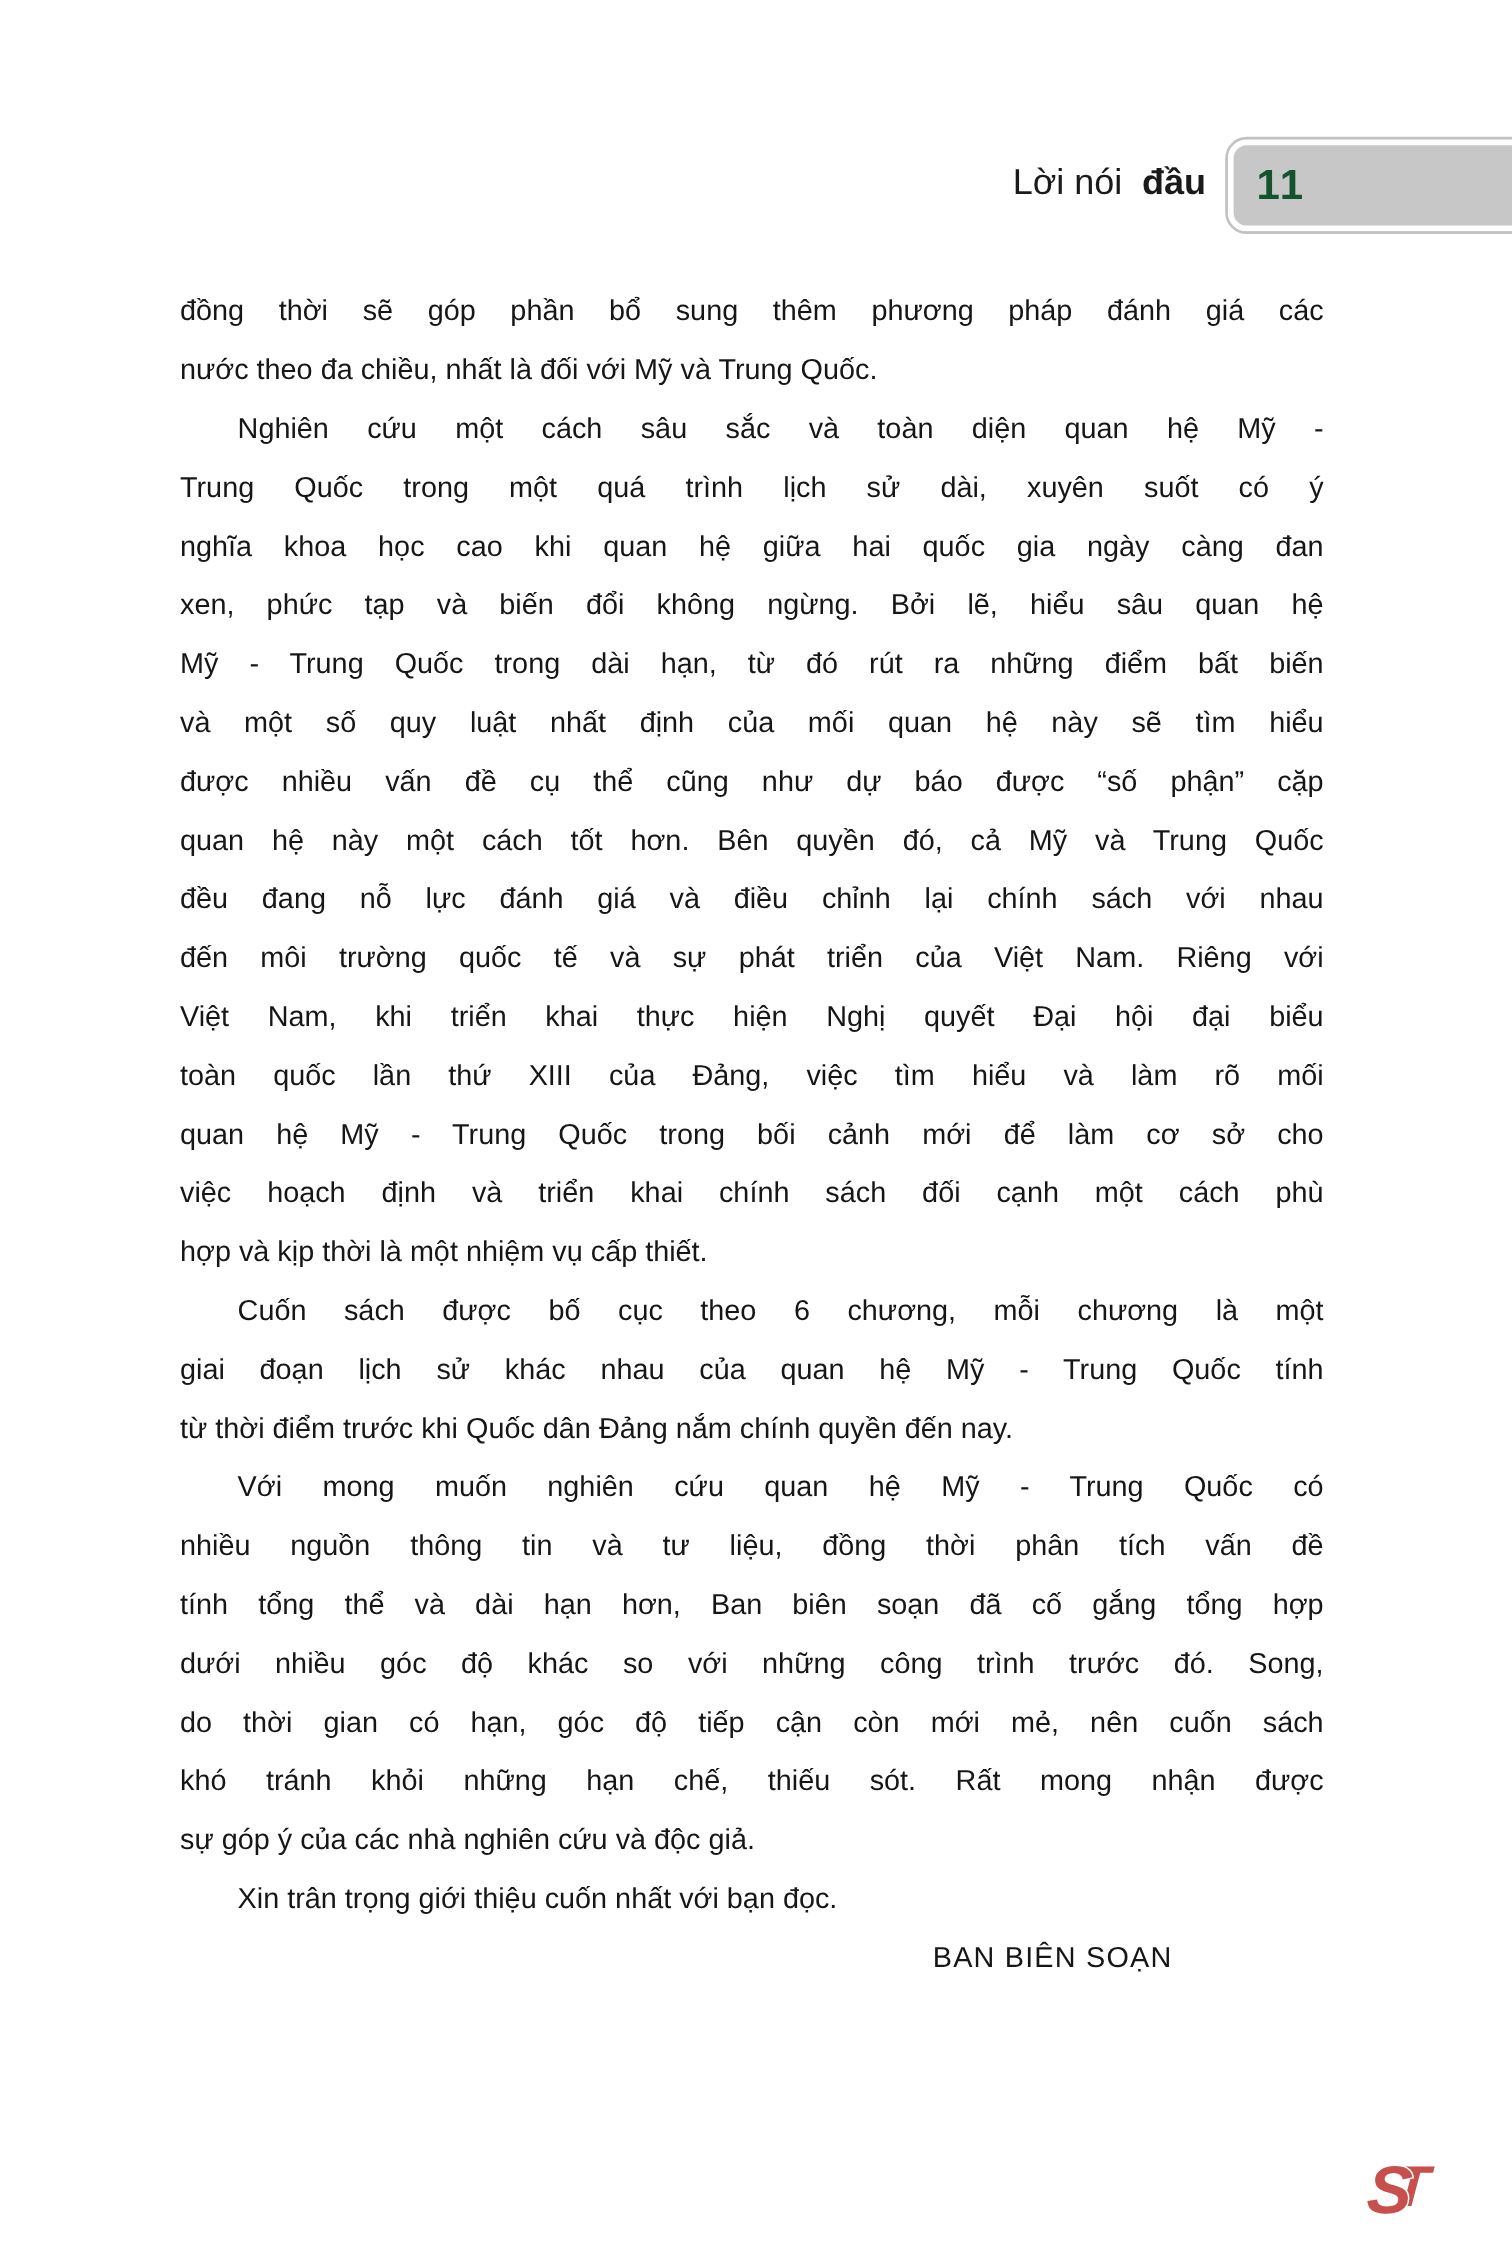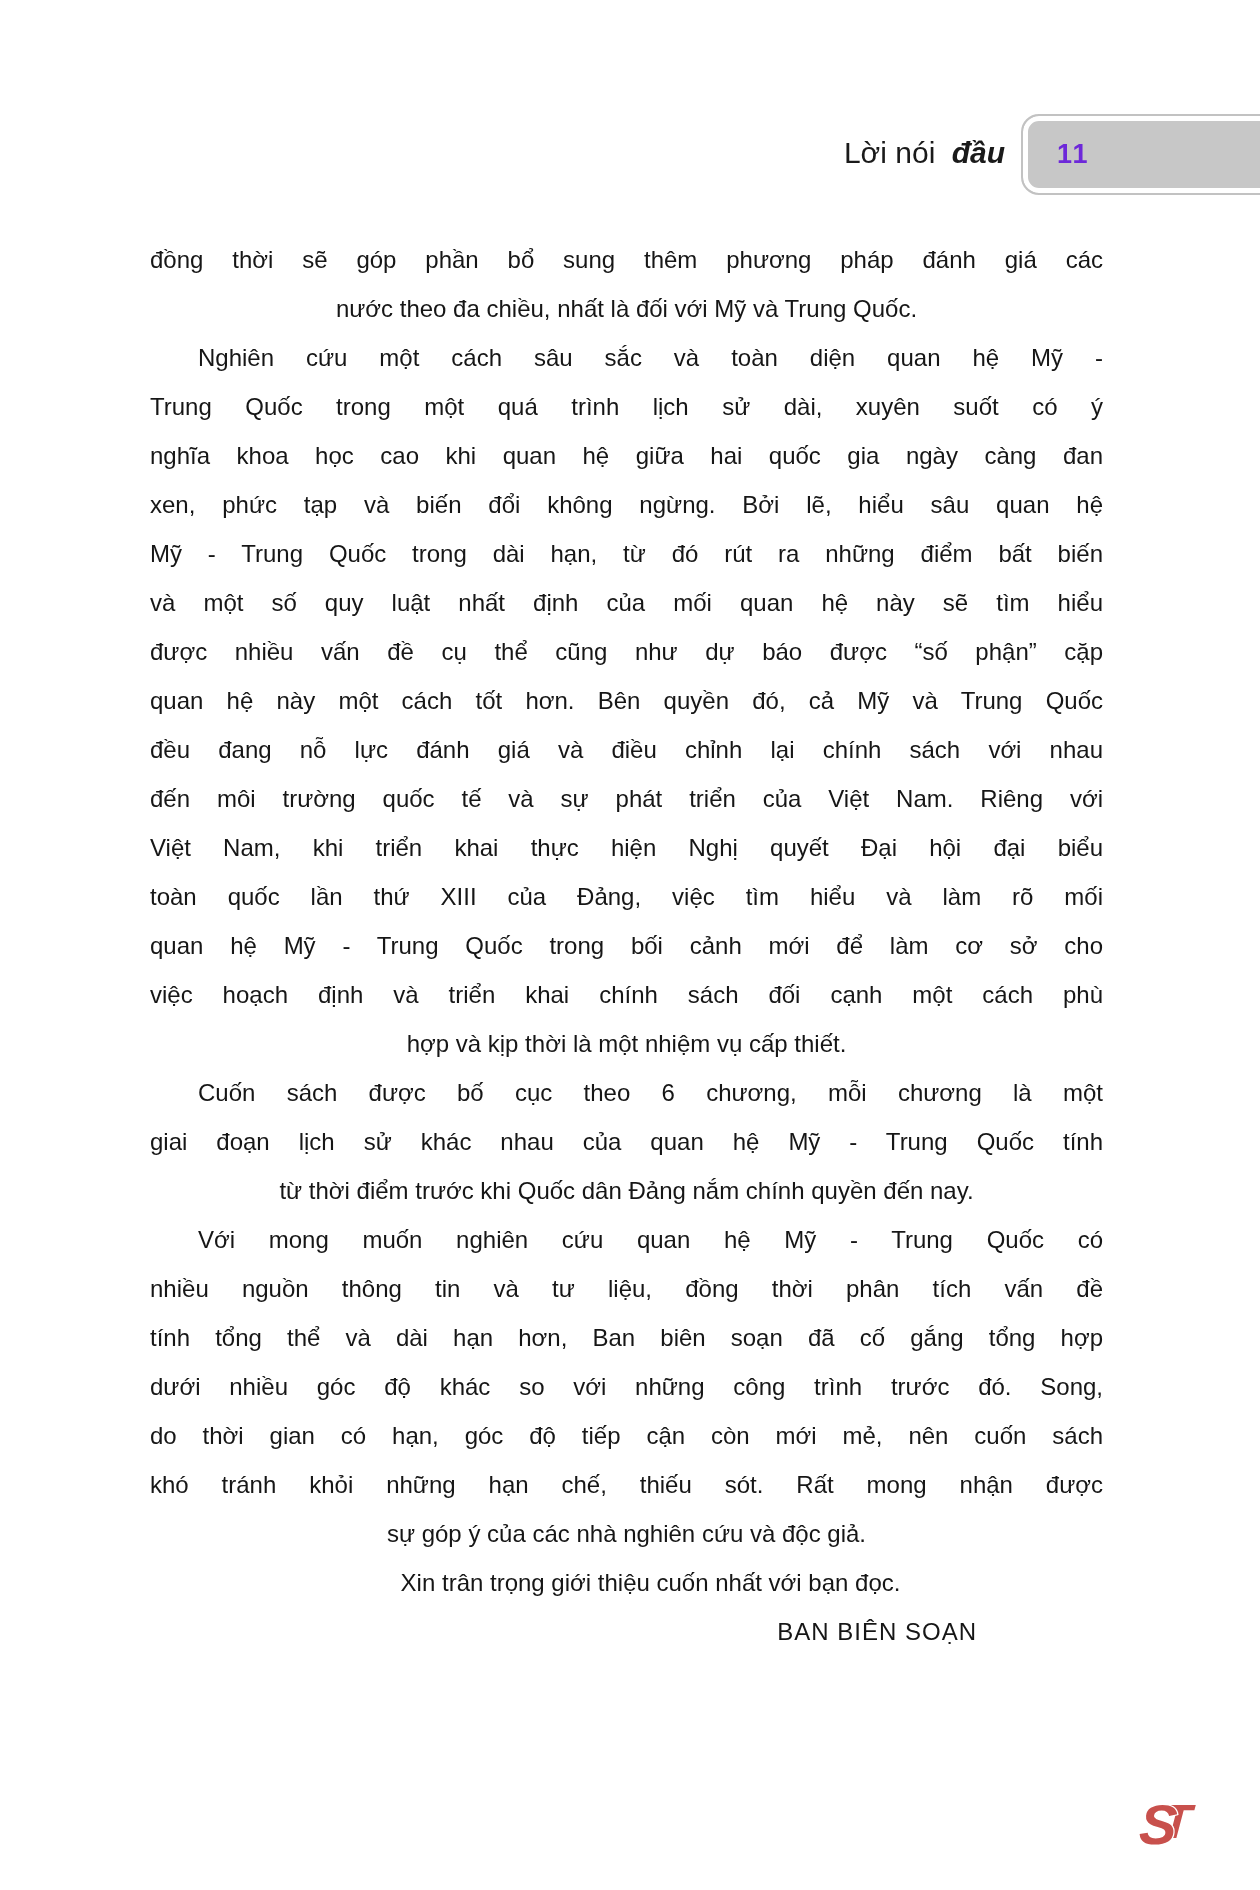--- a/index.html
+++ b/index.html
@@ -16,57 +16,56 @@
   
   .running-title {
     position: absolute;
     top: 136px;
     right: 255px;
     font-size: 30px;
     color: #1a1a1a;
     white-space: nowrap;
   }
   .t-reg { font-weight: normal; }
-  .t-em  { font-weight: bold; font-style: italic; margin-left: 8px; }
+  .t-em  { font-weight: bold; margin-left: 8px; }
 
   .page-badge {
     position: absolute;
     left: 1021px;
     top: 114px;
     width: 300px;           
     height: 81px;
     background: #c7c7c7;
     border: 2px solid #c2c2c2;
     border-radius: 18px;
     box-shadow: inset 0 0 0 5px #ffffff;
     box-sizing: border-box;
   }
   .page-num {
     position: absolute;
     left: 24px;
     top: 0;
     line-height: 77px;
-    font-size: 27px;
+    font-size: 35px;
     font-weight: bold;
-    color: #6d28d9;
+    color: #14532d;
     letter-spacing: 2px;
-    margin-left: 10px;
   }
 
   
   .body-text {
     position: absolute;
     left: 150px;
     top: 235px;
     width: 953px;
     font-size: 24px;
     line-height: 49px;
     color: #161616;
   }
-  .ln { height: 49px; overflow: hidden; text-align: center; }
+  .ln { height: 49px; overflow: hidden; }
   .jl { text-align: justify; text-align-last: justify; }
   .ind { text-indent: 48px; }
   .sig {
     height: 49px;
     text-align: right;
     padding-right: 126px;
     letter-spacing: 1px;
   }
 
   

